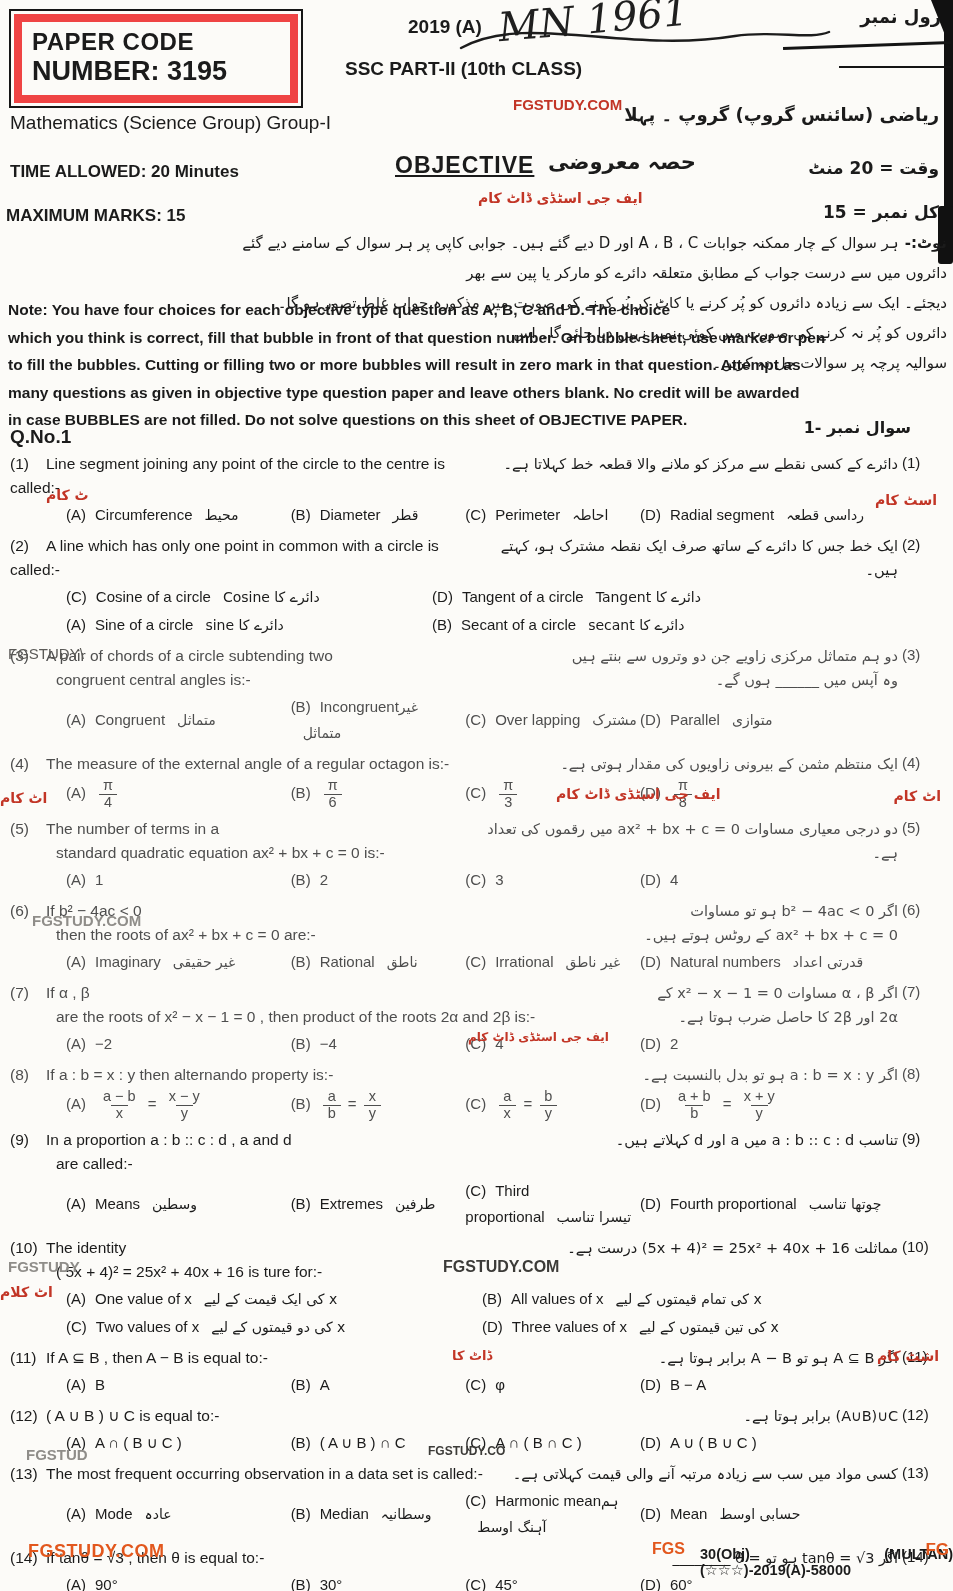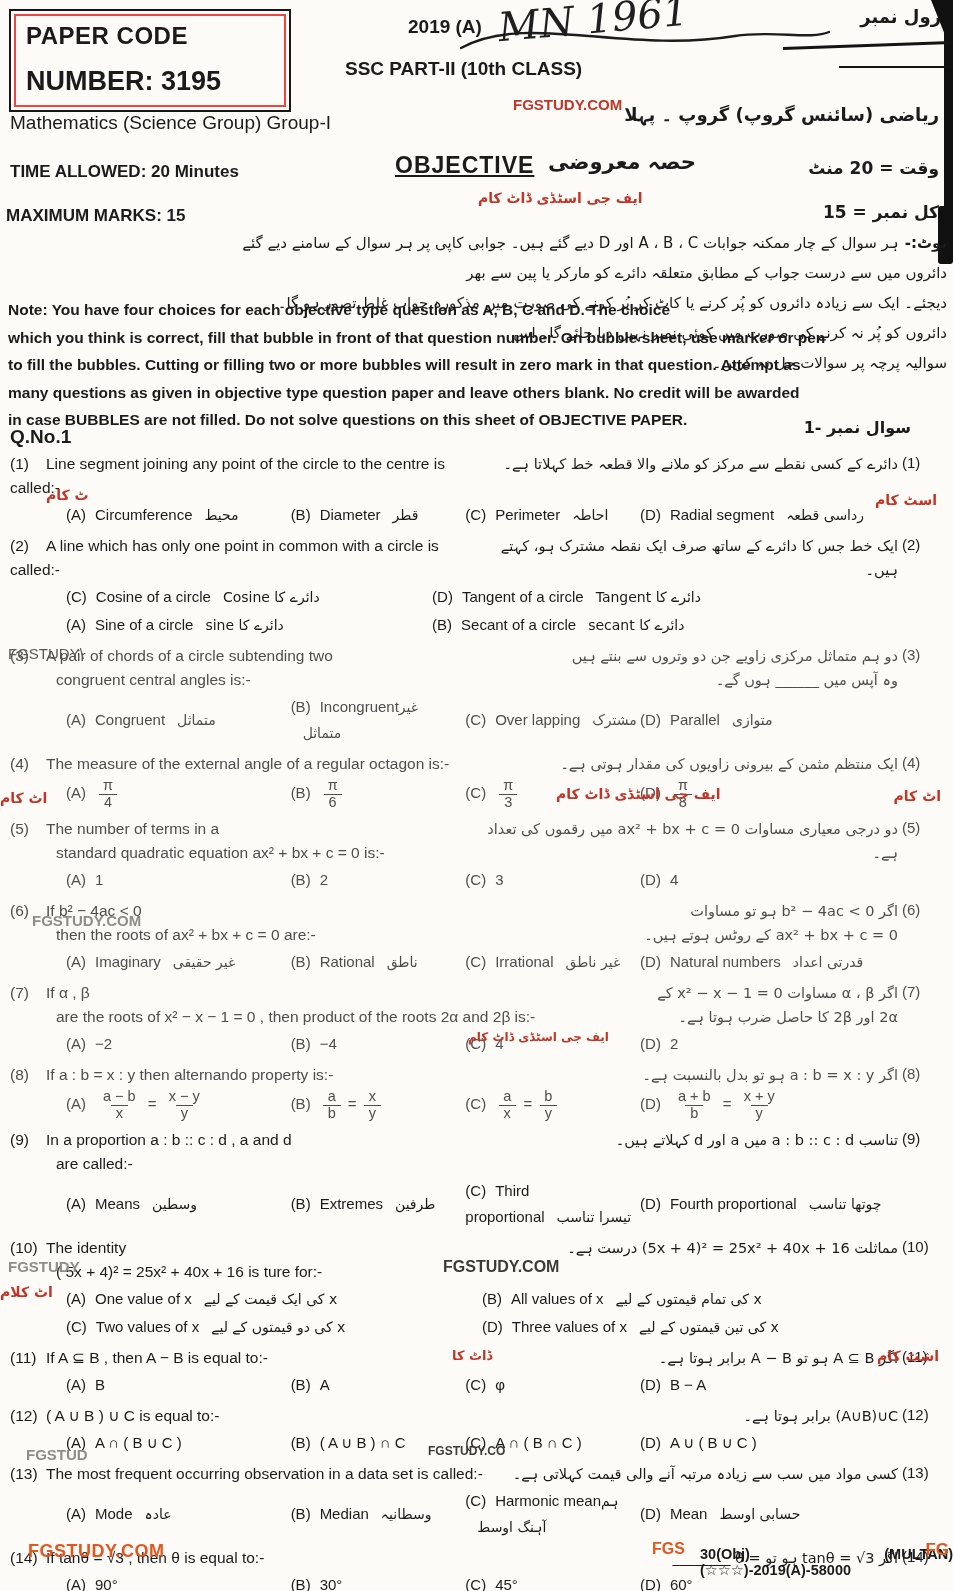--- a/index.html
+++ b/index.html
@@ -3,23 +3,23 @@
 <meta charset="utf-8">
 <style>
   html,body{margin:0;padding:0;background:#e8e6e2;}
   .page{position:relative;width:953px;height:1591px;margin:0 auto;background:#fcfbf8;
         font-family:"Liberation Sans","DejaVu Sans",sans-serif;color:#1b1b1b;overflow:hidden;}
   .abs{position:absolute;}
   .ur{font-family:"DejaVu Sans",sans-serif;direction:rtl;unicode-bidi:isolate;}
 
   
   .paper-code-box{position:absolute;left:14px;top:14px;width:248px;padding:6px 10px 8px;
-      border:2px solid #ef4444;outline:2px solid #161616;outline-offset:3px;background:#fcfbf8;}
+      border:8px solid #ef4444;outline:2px solid #161616;outline-offset:3px;background:#fcfbf8;}
   .pc-title{font-size:24px;font-weight:bold;letter-spacing:.5px;}
-  .pc-number{font-size:27px;font-weight:bold;margin-top:16px;}
+  .pc-number{font-size:27px;font-weight:bold;margin-top:0;}
   .year{left:408px;top:16px;font-size:19px;font-weight:bold;}
   .hand{left:498px;top:-4px;font-size:40px;font-style:italic;font-family:"DejaVu Serif",serif;
         transform:rotate(-5deg);color:#1f1f1f;}
   .swoosh{left:455px;top:2px;}
   .class-line{left:345px;top:58px;font-size:19px;font-weight:bold;}
   .roll{right:12px;top:6px;font-size:18px;font-weight:bold;}
   .roll-line1{right:2px;top:44px;width:168px;border-bottom:3px solid #141414;transform:rotate(-2deg);}
   .roll-line2{right:2px;top:66px;width:112px;border-bottom:2px solid #141414;}
   .subject-en{left:10px;top:112px;font-size:19px;font-weight:normal;}
   .subject-ur{right:14px;top:104px;font-size:18px;font-weight:bold;}

